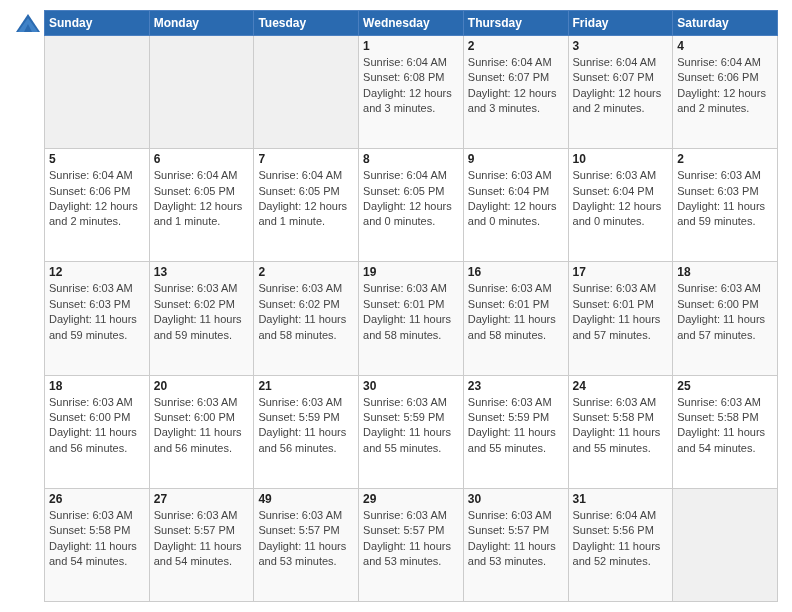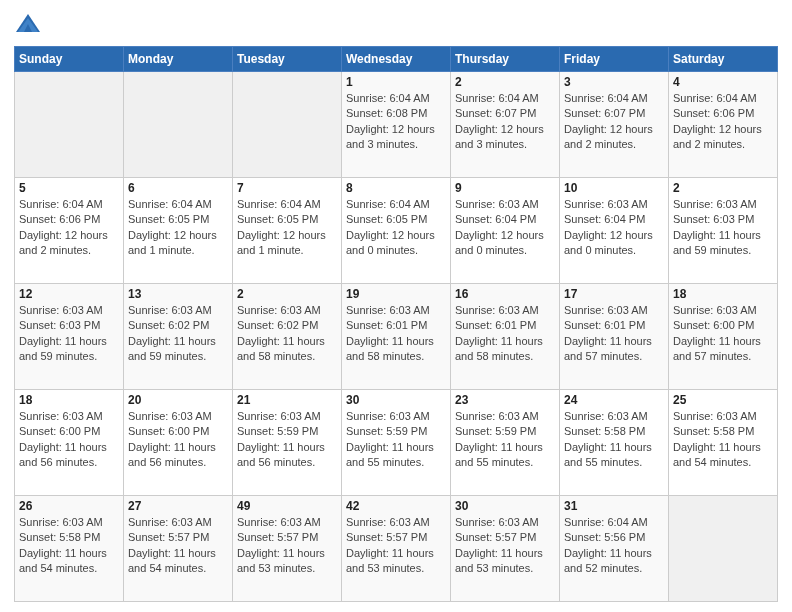--- a/index.html
+++ b/index.html
@@ -8,21 +8,21 @@
       background: #fff;
       width: 792px;
       height: 612px;
       overflow: hidden;
     }
     .page {
       width: 792px;
       height: 612px;
       padding: 10px 14px;
       display: flex;
-      flex-direction: column;
+      flex-direction: row;
     }
     .header {
       display: flex;
       justify-content: space-between;
       align-items: flex-start;
       margin-bottom: 8px;
     }
     .logo {
       display: flex;
       align-items: center;
@@ -343,21 +343,21 @@
 and 54 minutes.</div>
           </td>
           <td>
             <span class="day-num">49</span>
             <div class="day-info" style="white-space: pre-line;">Sunrise: 6:03 AM
 Sunset: 5:57 PM
 Daylight: 11 hours
 and 53 minutes.</div>
           </td>
           <td>
-            <span class="day-num">42</span>
+            <span class="day-num">29</span>
             <div class="day-info" style="white-space: pre-line;">Sunrise: 6:03 AM
 Sunset: 5:57 PM
 Daylight: 11 hours
 and 53 minutes.</div>
           </td>
           <td>
             <span class="day-num">30</span>
             <div class="day-info" style="white-space: pre-line;">Sunrise: 6:03 AM
 Sunset: 5:57 PM
 Daylight: 11 hours

